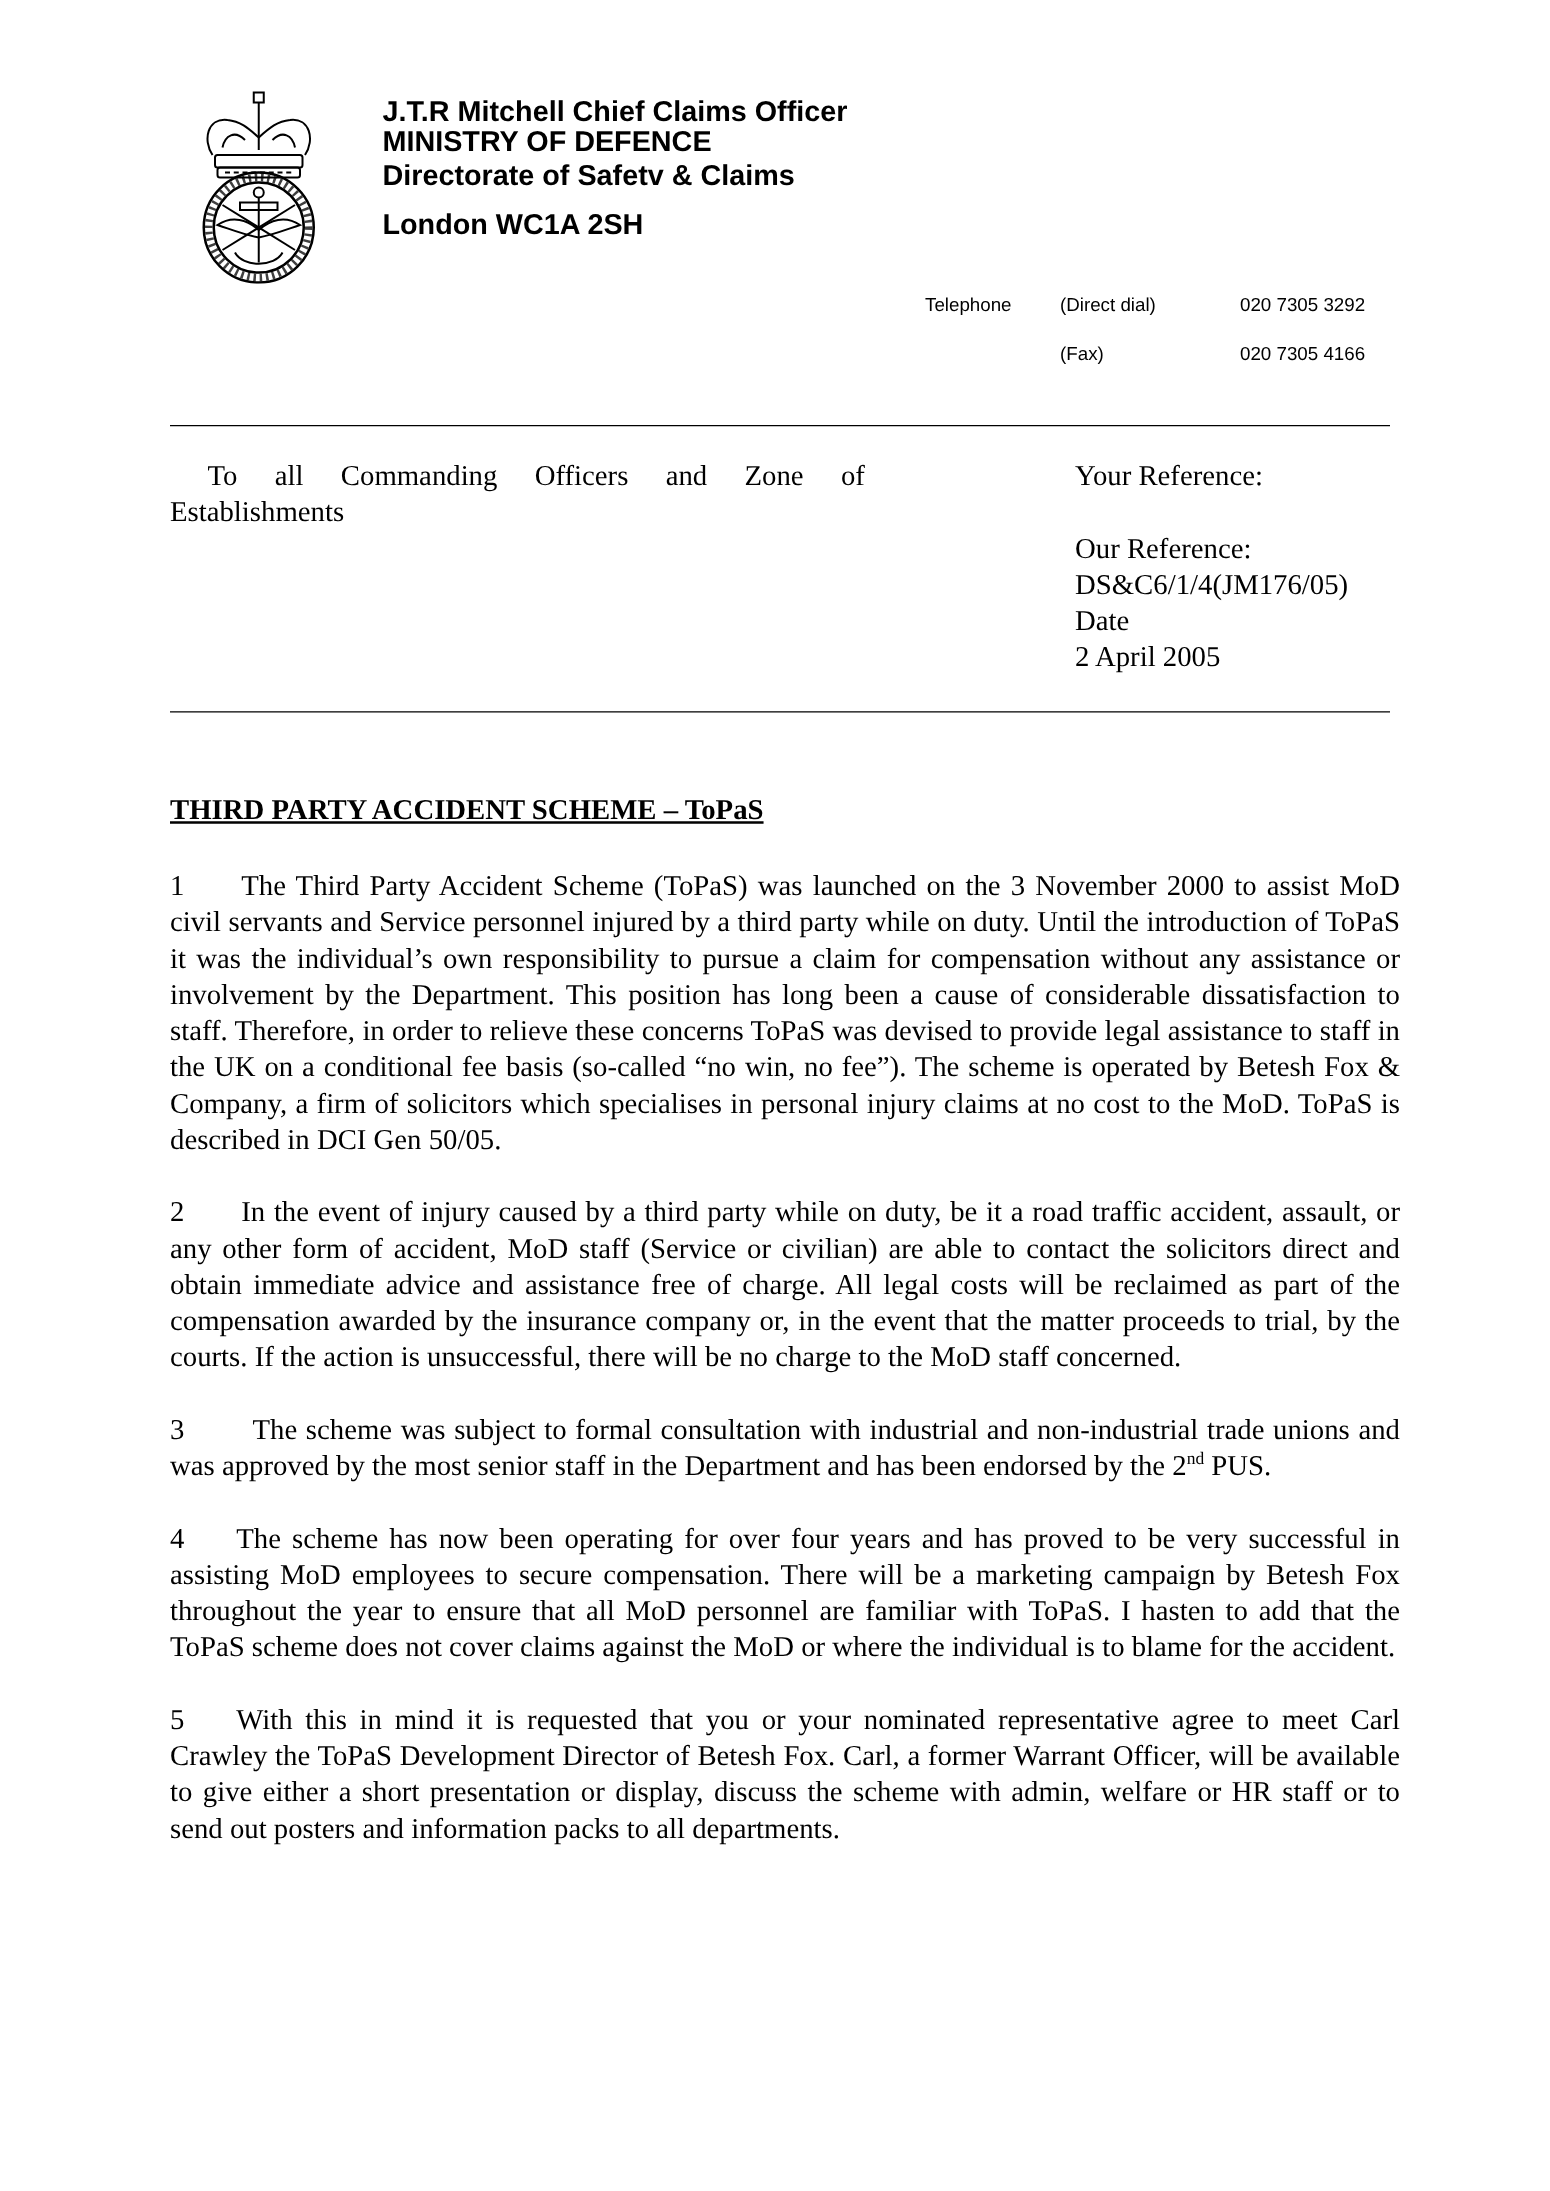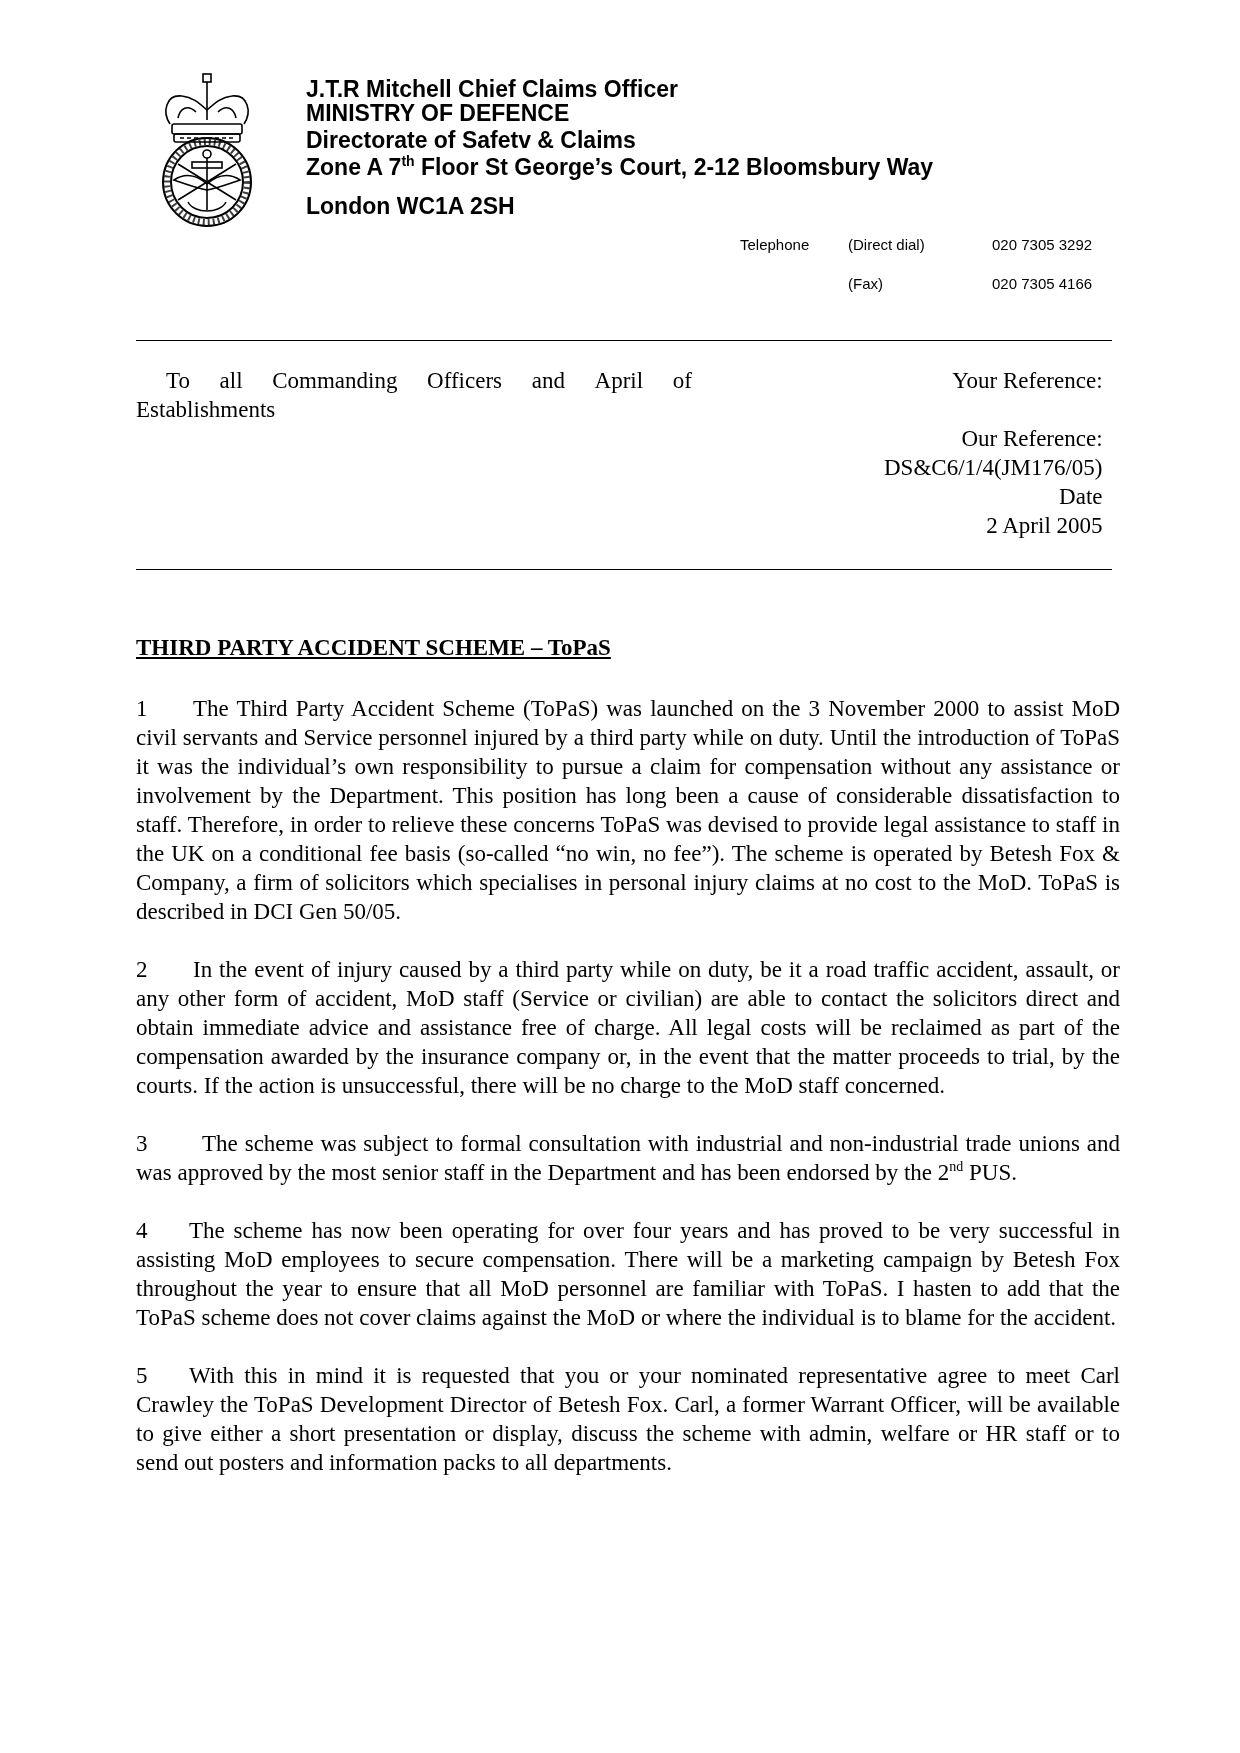--- a/index.html
+++ b/index.html
@@ -14,21 +14,21 @@
 
     .contact { font-family: "Liberation Sans", sans-serif; font-size: 15px; position: absolute; white-space: nowrap; }
 
     .rule { position: absolute; left: 136px; width: 976px; height: 0; border-top: 1.5px solid #000; }
 
     .serif { font-family: "Liberation Serif", serif; font-size: 23px; line-height: 29px; }
 
     .addressee { position: absolute; left: 136px; top: 366px; width: 556px; text-align: justify; text-align-last: left; }
     .addressee .first { display: flex; justify-content: space-between; margin-left: 30px; }
 
-    .refs { position: absolute; left: 884px; top: 366px; white-space: nowrap; text-align: right; }
+    .refs { position: absolute; left: 860px; top: 366px; white-space: nowrap; }
 
     .title { position: absolute; left: 136px; top: 635px; font-family: "Liberation Serif", serif; font-weight: bold; font-size: 23px; text-decoration: underline; white-space: nowrap; }
 
     .body-text { position: absolute; left: 136px; top: 694px; width: 984px; }
     .para { text-align: justify; margin: 0 0 29px 0; }
     .para .num { display: inline-block; width: 57px; }
     .para sup { font-size: 14px; line-height: 0; vertical-align: 9px; }
   </style>
 </head>
 <body>
@@ -60,42 +60,39 @@
       <line x1="30" y1="92" x2="88" y2="128"></line>
       <line x1="88" y1="92" x2="30" y2="128"></line>
       <path d="M26 108 C38 100, 50 104, 59 112 C68 104, 80 100, 92 108 C80 112, 70 116, 59 118 C48 116, 38 112, 26 108 Z"></path>
     </g>
   </svg>
 
   <div class="letterhead">
     <div>J.T.R Mitchell Chief Claims Officer</div>
     <div style="margin-top:-3px;">MINISTRY OF DEFENCE</div>
     <div>Directorate of Safetv &amp; Claims</div>
-    <div>
-      <span>Zone A 7</span><sup>th</sup><span> Floor St George’s Court, 2-12 Bloomsbury Way</span>
-    </div>
     <div style="margin-top:12px;">London WC1A 2SH</div>
   </div>
 
   <span class="contact" style="left:740px; top:236px;">Telephone</span>
   <span class="contact" style="left:848px; top:236px;">(Direct dial)</span>
   <span class="contact" style="left:992px; top:236px;">020 7305 3292</span>
   <span class="contact" style="left:848px; top:275px;">(Fax)</span>
   <span class="contact" style="left:992px; top:275px;">020 7305 4166</span>
 
   <div class="rule" style="top:340px;"></div>
 
   <div class="addressee serif">
     <div class="first">
       <span>To</span>
       <span>all</span>
       <span>Commanding</span>
       <span>Officers</span>
       <span>and</span>
-      <span>April</span>
+      <span>Zone</span>
       <span>of</span>
     </div>
     <div>Establishments</div>
   </div>
 
   <div class="refs serif">
     <div>Your Reference:</div>
     <div style="height:29px;"></div>
     <div>Our Reference:</div>
     <div>DS&amp;C6/1/4(JM176/05)</div>

